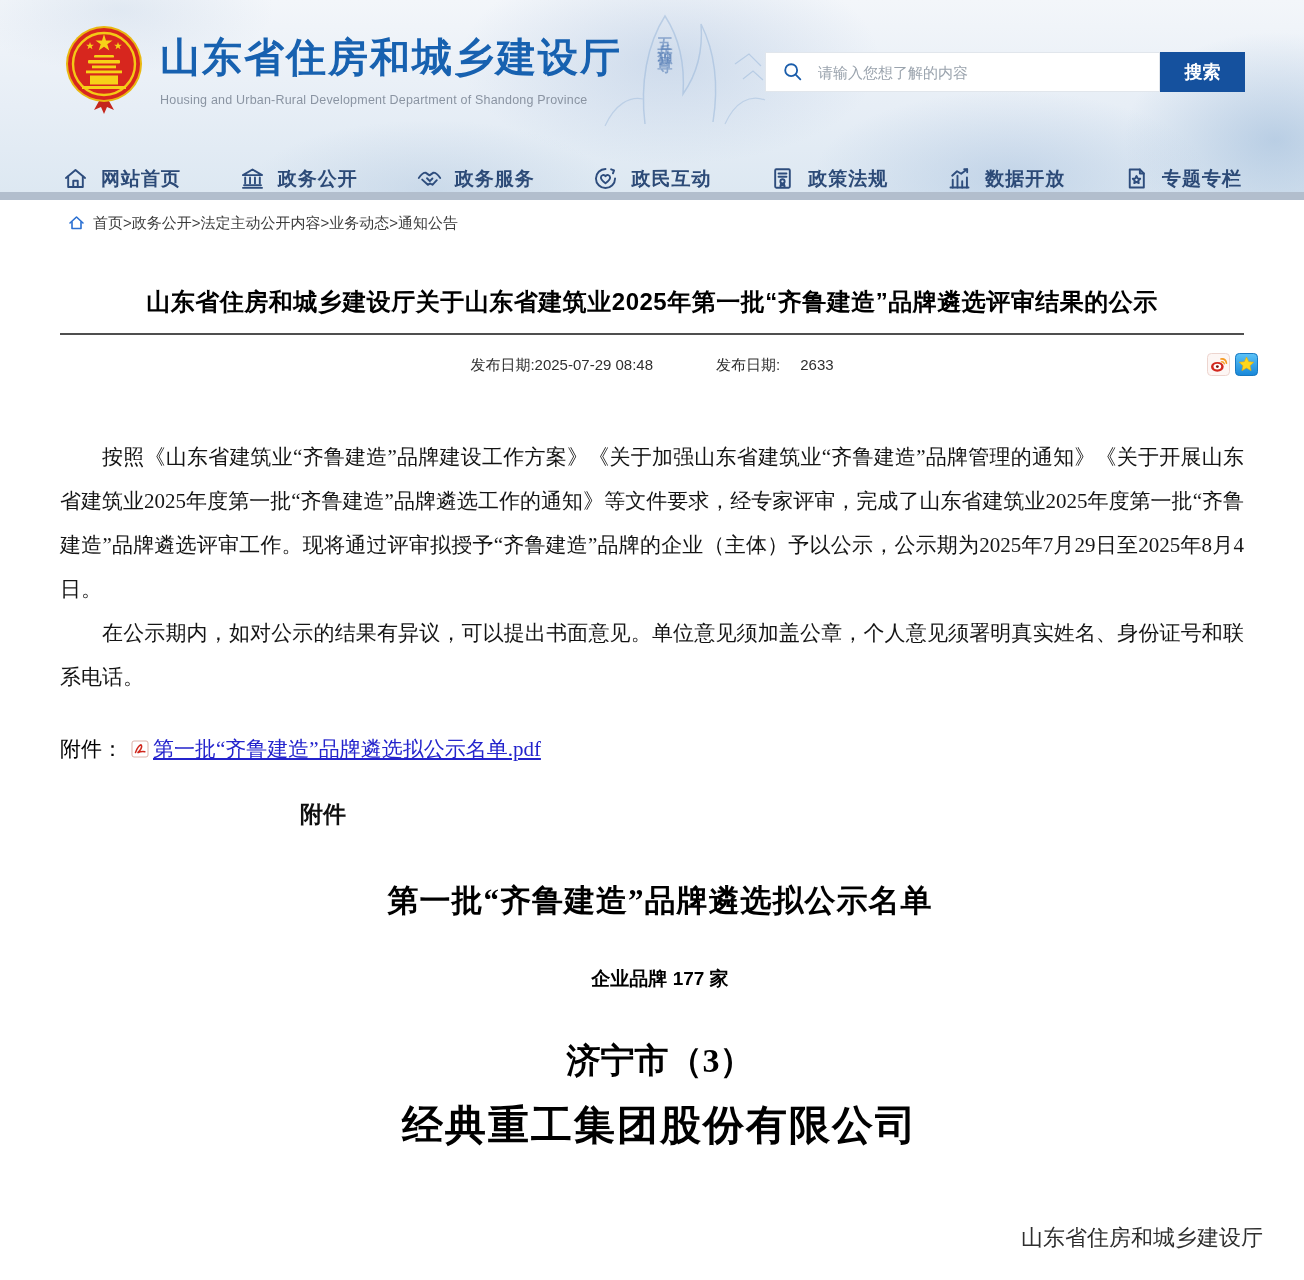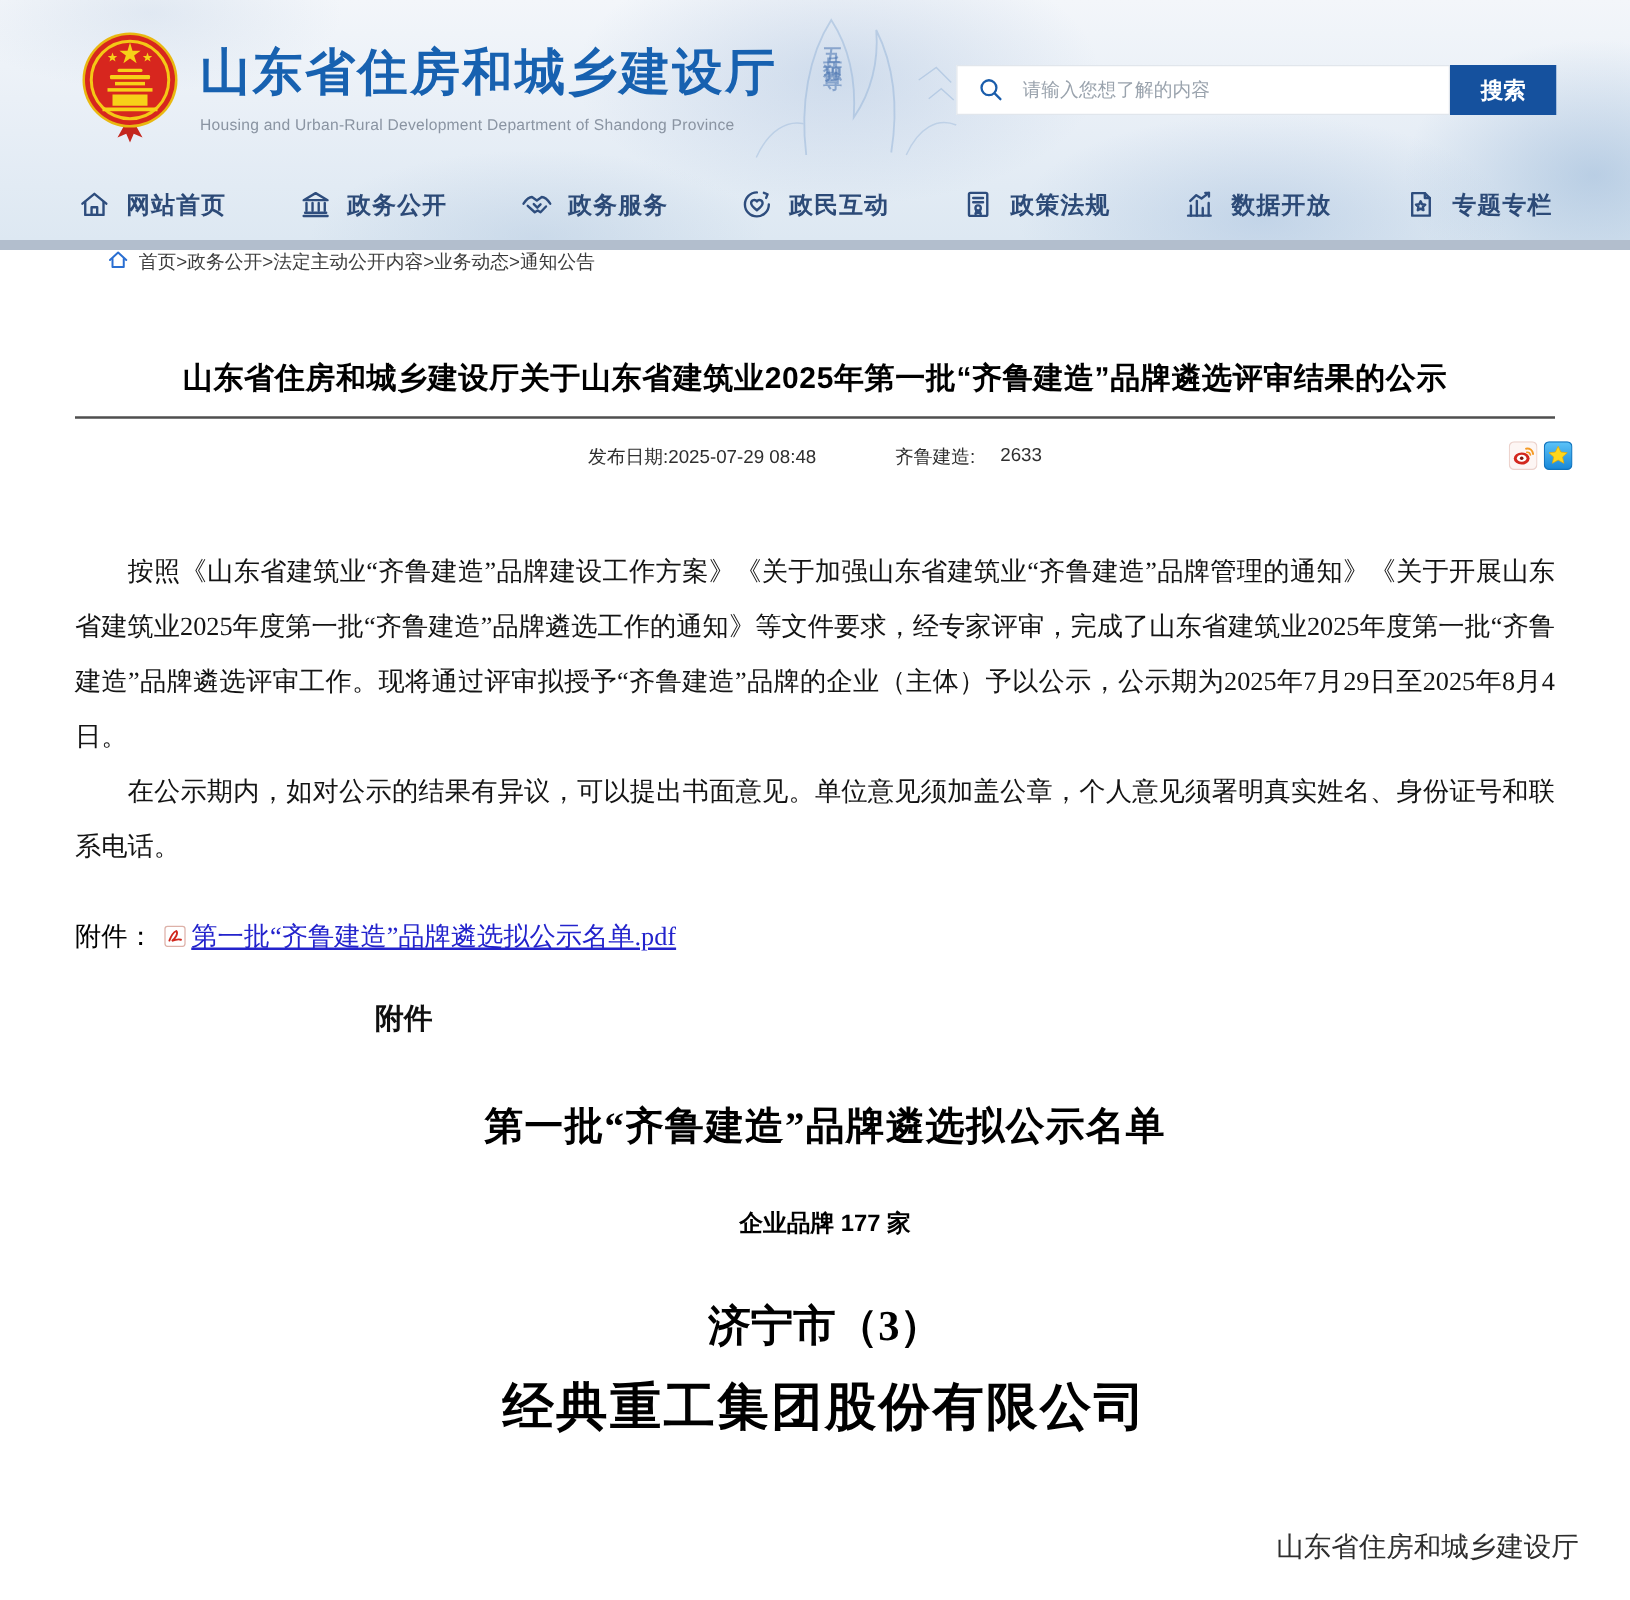--- a/index.html
+++ b/index.html
@@ -43,29 +43,29 @@
     border:none; outline:none; flex:1; height:100%; font-size:15px; color:#333;
     padding-left:14px; background:transparent; font-family:"Liberation Sans",sans-serif;
   }
   .search-input::placeholder { color:#9aa3ad; }
   .search-btn {
     width:85px; height:40px; background:#15519e; color:#fff; border:none;
     font-size:18px; font-weight:bold; cursor:pointer; font-family:"Liberation Sans",sans-serif;
   }
   
   .nav {
-    position:relative; height:57px; display:flex; align-items:center;
+    position:relative; height:57px; display:flex; align-items:flex-end;
     justify-content:space-between; padding:0 62px;
   }
   .nav-item { display:flex; align-items:center; gap:12px; cursor:pointer; }
   .nav-label { font-size:19px; font-weight:bold; color:#2c4a77; letter-spacing:1px; }
   .gray-strip { height:8px; background:#b2becd; }
   
   .breadcrumb {
-    height:46px; display:flex; align-items:flex-start; padding-left:86px;
+    height:46px; display:flex; align-items:center; padding-left:68px;
     background:#fff; font-size:15px; color:#3c3c3c; gap:8px;
   }
   
   .content { padding:0 60px; background:#fff; }
   .article-title {
     margin-top:40px; text-align:center; font-size:24px; font-weight:bold; color:#000;
     letter-spacing:.5px;
   }
   .title-divider { margin-top:15px; border-bottom:2px solid #4f4f4f; }
   .meta-row {
@@ -227,21 +227,21 @@
   <span>首页&gt;政务公开&gt;法定主动公开内容&gt;业务动态&gt;通知公告</span>
 </div>
 
 <div class="content">
   <div class="article-title">山东省住房和城乡建设厅关于山东省建筑业2025年第一批“齐鲁建造”品牌遴选评审结果的公示</div>
   <div class="title-divider"></div>
 
   <div class="meta-row">
     <div class="meta-group">
       <span>发布日期:2025-07-29 08:48</span>
-      <span class="meta-views-label">齐鲁建造:</span>
+      <span class="meta-views-label">发布日期:</span>
       <span class="meta-views-count">2633</span>
     </div>
     <div class="share-icons">
       <svg width="23" height="23" viewBox="0 0 24 24">
         <rect x="0.5" y="0.5" width="23" height="23" rx="4" fill="#fdf6f4" stroke="#ecd2cc"></rect>
         <ellipse cx="10.8" cy="14.4" rx="6.6" ry="5.1" fill="#d3281e"></ellipse>
         <ellipse cx="10.8" cy="14.2" rx="4" ry="3" fill="#ffffff"></ellipse>
         <circle cx="10.8" cy="14.2" r="1.5" fill="#7c180f"></circle>
         <path d="M14.5 6.2 c3.2-.4 5.4 1.6 5.8 4.4" stroke="#f59a23" stroke-width="1.7" fill="none" stroke-linecap="round"></path>
         <path d="M15 9.2 c1.6-.2 2.8.8 3.1 2.2" stroke="#f59a23" stroke-width="1.4" fill="none" stroke-linecap="round"></path>

